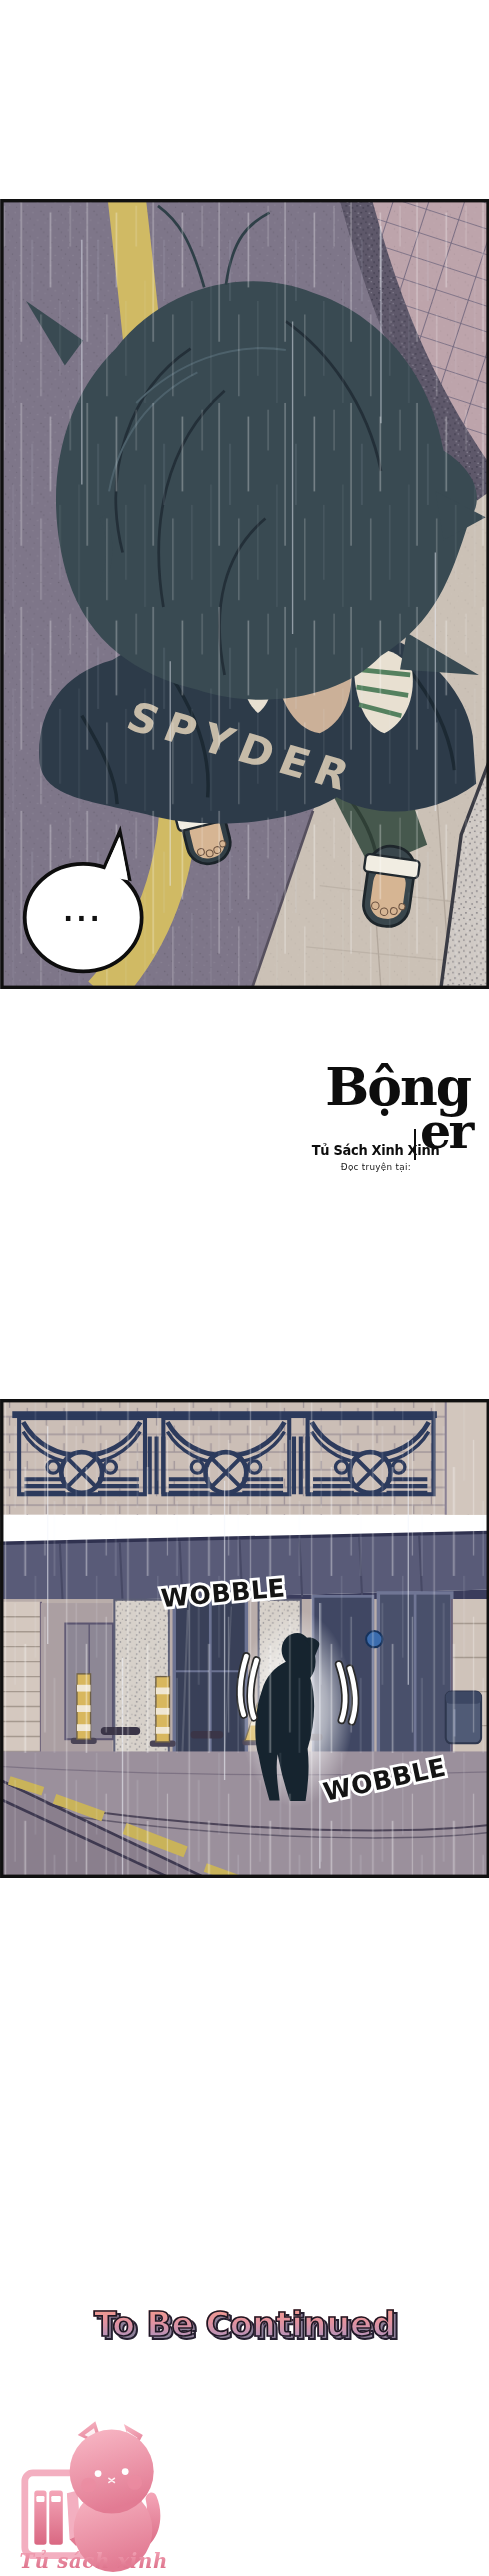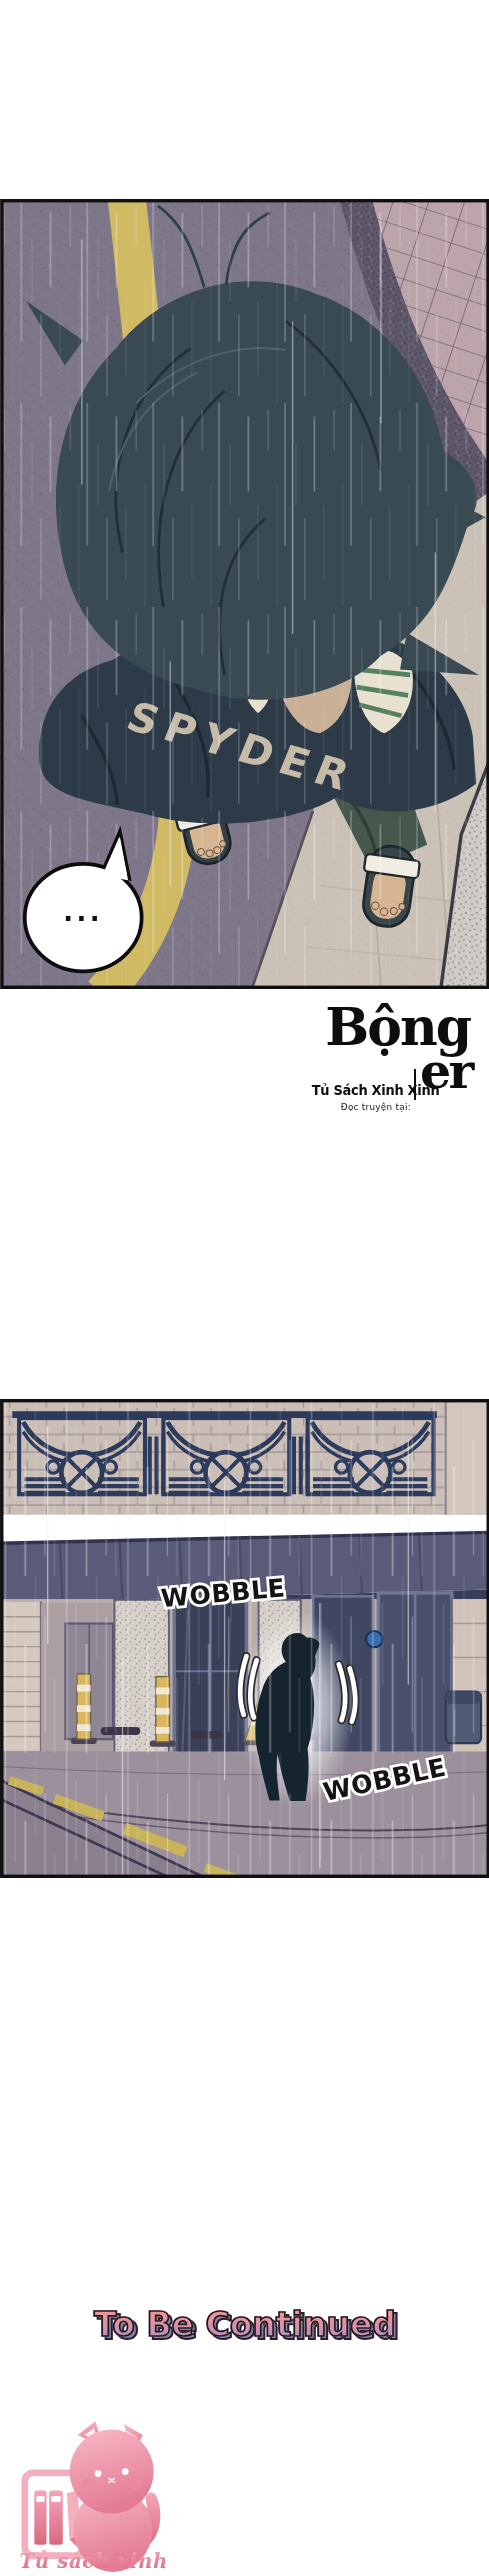--- a/index.html
+++ b/index.html
@@ -3,21 +3,21 @@
 <meta charset="utf-8">
 <style>
   html,body{margin:0;padding:0;background:#ffffff;}
   #canvas{position:relative;width:490px;height:2576px;background:#ffffff;overflow:hidden;
           font-family:"DejaVu Sans",sans-serif;}
   .panel{position:absolute;left:0;width:490px;display:block;}
   #panel-street{top:199px;height:790px;}
   #panel-building{top:1399px;height:479px;}
 
   
-  #logo-block{position:absolute;left:309px;top:1005px;width:177px;height:102px;color:#0d0d0d;}
+  #logo-block{position:absolute;left:309px;top:1065px;width:177px;height:102px;color:#0d0d0d;}
   #logo-main{position:absolute;left:16.3px;top:-4.1px;font-family:"DejaVu Serif",serif;
              font-weight:700;font-size:52px;line-height:1;letter-spacing:-2px;}
   #logo-suffix{position:absolute;left:111px;top:42px;font-family:"DejaVu Serif",serif;
              font-weight:700;font-size:49px;line-height:1;letter-spacing:-2.7px;}
   #logo-divider{position:absolute;left:105px;top:64px;width:2px;height:31px;background:#0d0d0d;}
   #logo-tagline{position:absolute;left:0px;top:65px;width:102px;text-align:right;
              font-size:8.8px;letter-spacing:0.3px;color:#1a1a1a;margin-top:32px;}
   #logo-site{position:absolute;left:2.7px;top:77px;width:102px;text-align:right;
              font-weight:700;font-size:13px;letter-spacing:-0.3px;transform:scaleY(1.12);
              transform-origin:top;white-space:nowrap;}

